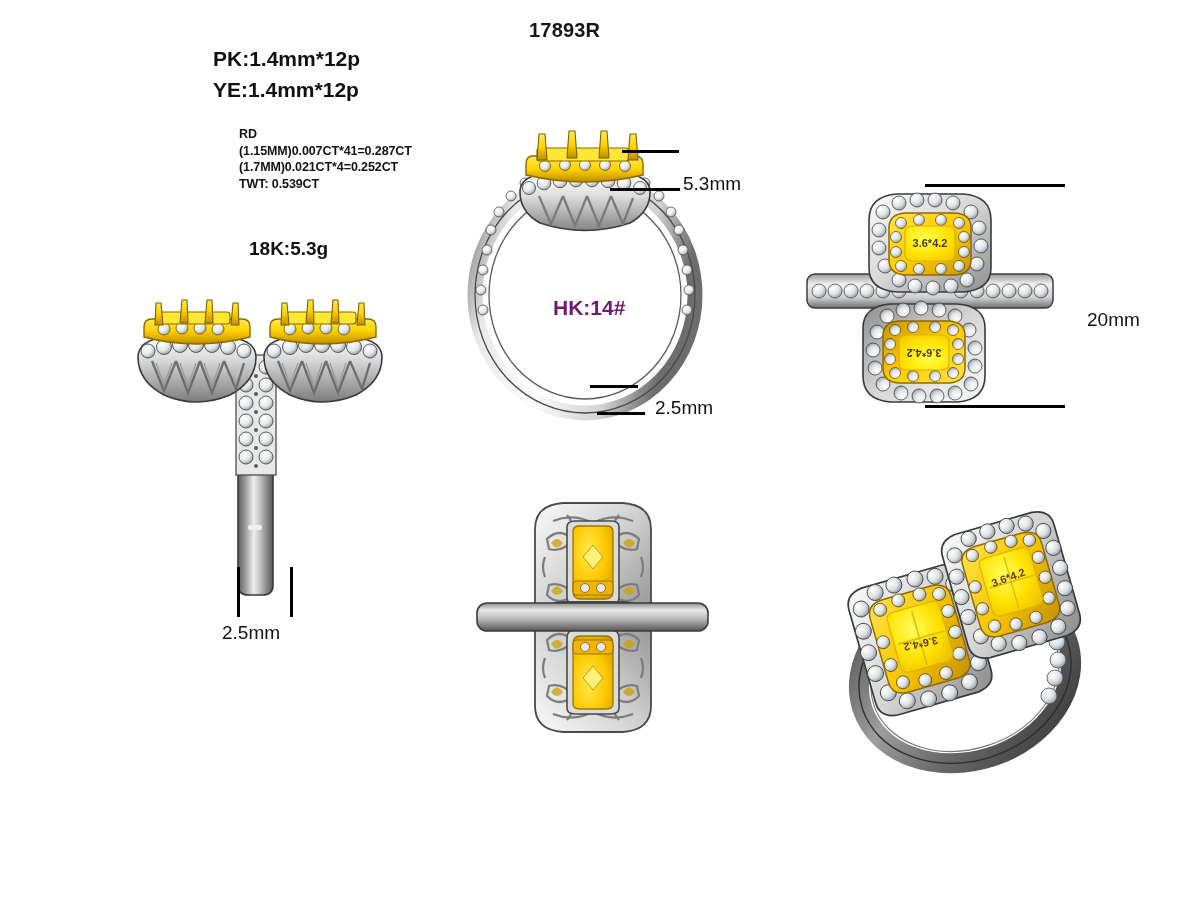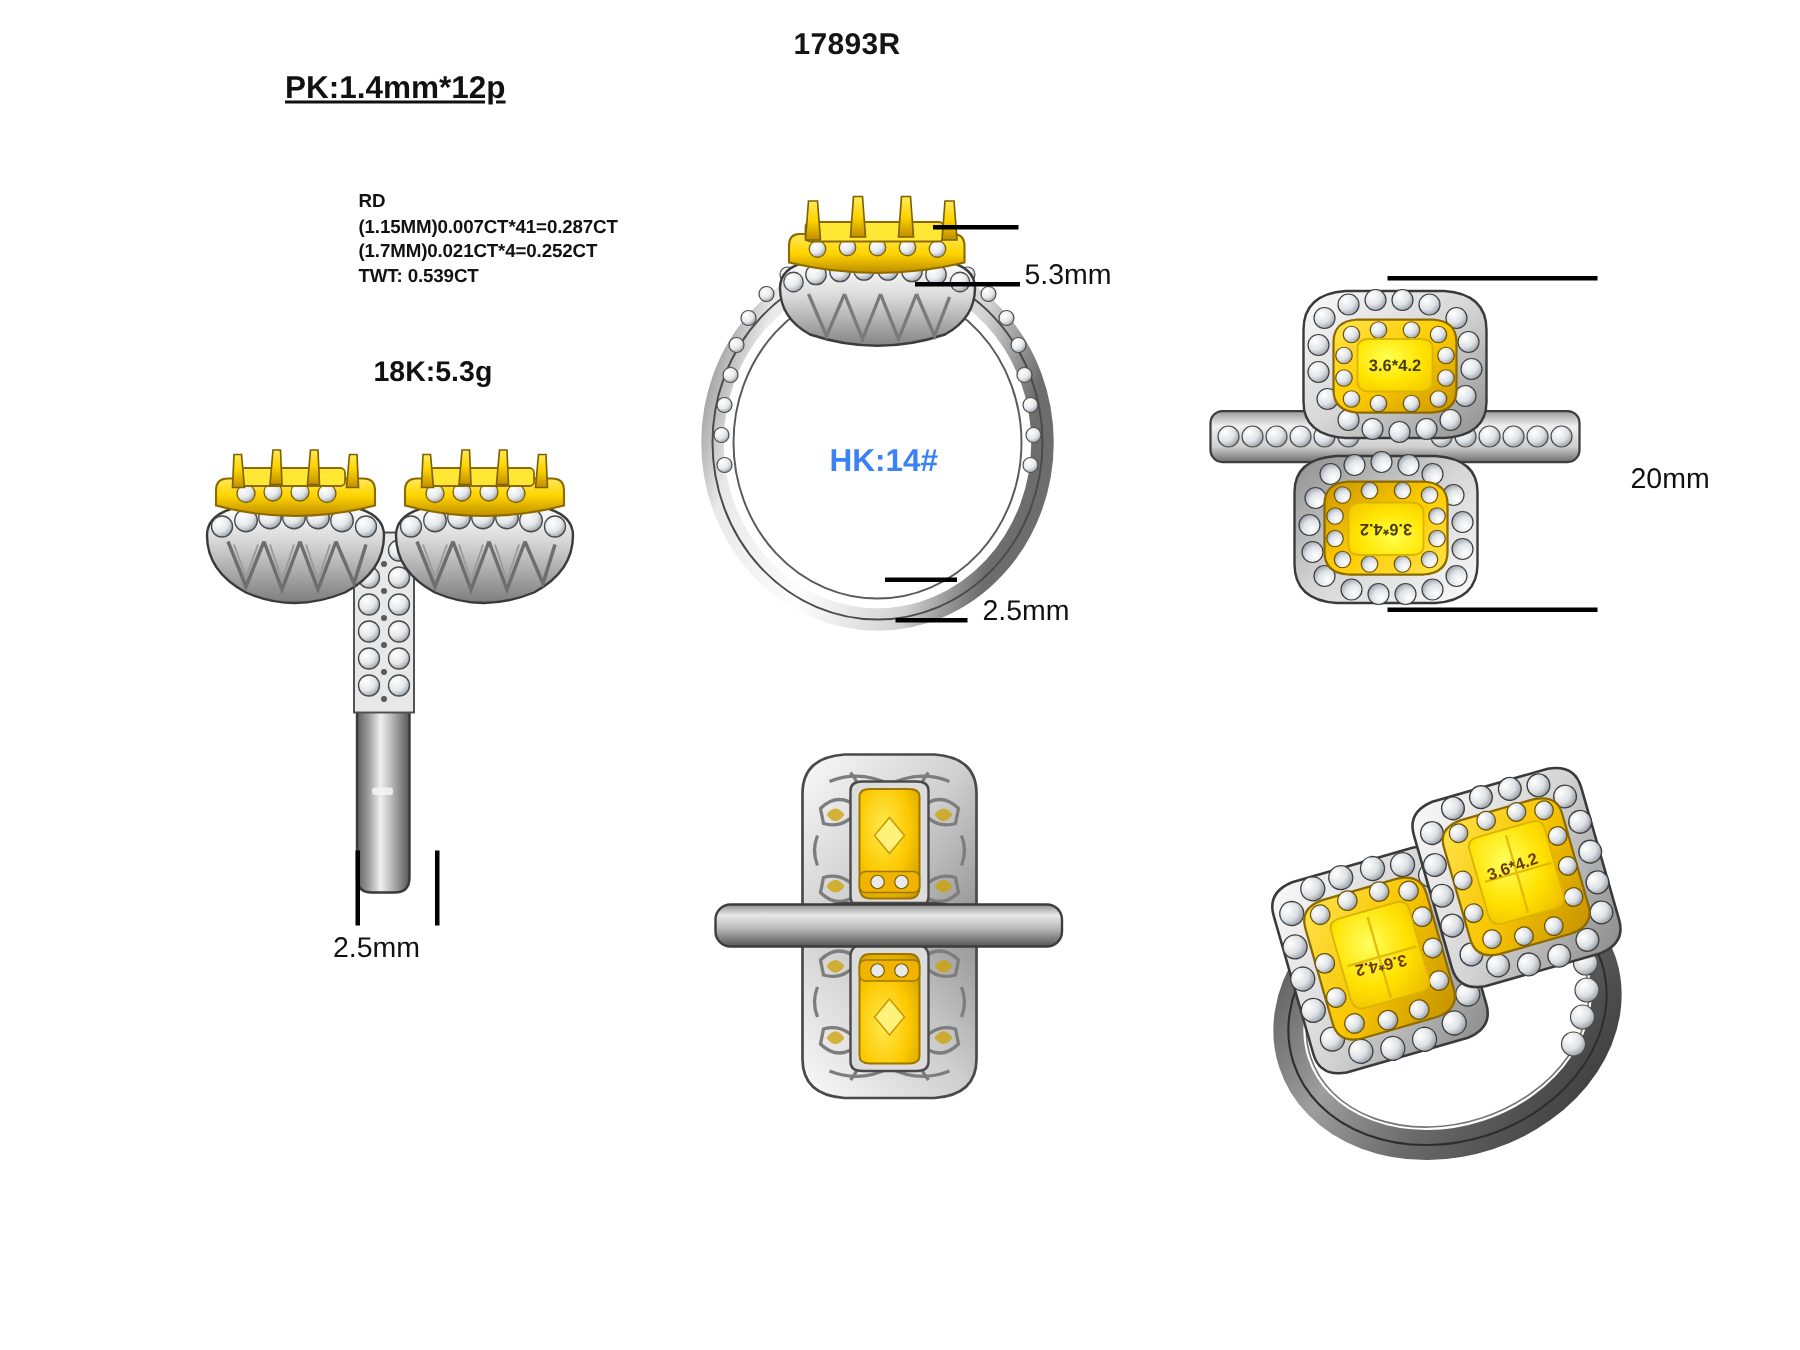--- a/index.html
+++ b/index.html
@@ -11,38 +11,39 @@
   }
   .canvas{position:absolute;left:0;top:0;width:1200px;height:900px;}
   .abs{position:absolute;}
 
   
   .title{font-size:20px;font-weight:bold;letter-spacing:.2px;color:#151515;}
   .spec-big{font-size:21px;font-weight:bold;line-height:31px;color:#111;}
   .spec-small{font-size:12.5px;font-weight:bold;line-height:16.5px;color:#121212;letter-spacing:-0.1px;padding-left:40px;}
   .weight{font-size:19px;font-weight:bold;color:#111;}
   .dim-label{font-size:19px;font-weight:normal;color:#111;}
-  .hk{font-size:21px;font-weight:bold;color:#3b82f6;}
+  .hk{font-size:21px;font-weight:bold;color:#701a75;}
 
   
   .rule-h{background:#000;height:3px;}
   .rule-v{background:#000;width:3px;}
 
   svg{display:block;overflow:visible;}
   .vw{position:absolute;}
 </style>
 </head>
 <body>
 
 <div class="canvas">
 
   <div class="abs title" style="left:529px;top:19px;text-align:center;">17893R</div>
 
-  <div class="abs" style="left:190px;top:43px;text-decoration:underline;">
+  <div class="abs" style="left:213px;top:43px;">
     <div class="spec-big">PK:1.4mm*12p</div>
+    <div class="spec-big">YE:1.4mm*12p</div>
   </div>
 
   <div class="abs" style="left:199px;top:126px;">
     <div class="spec-small">RD</div>
     <div class="spec-small">(1.15MM)0.007CT*41=0.287CT</div>
     <div class="spec-small">(1.7MM)0.021CT*4=0.252CT</div>
     <div class="spec-small">TWT:  0.539CT</div>
   </div>
 
   <div class="abs weight" style="left:228px;top:238px;margin-left:21px;">18K:5.3g</div>

